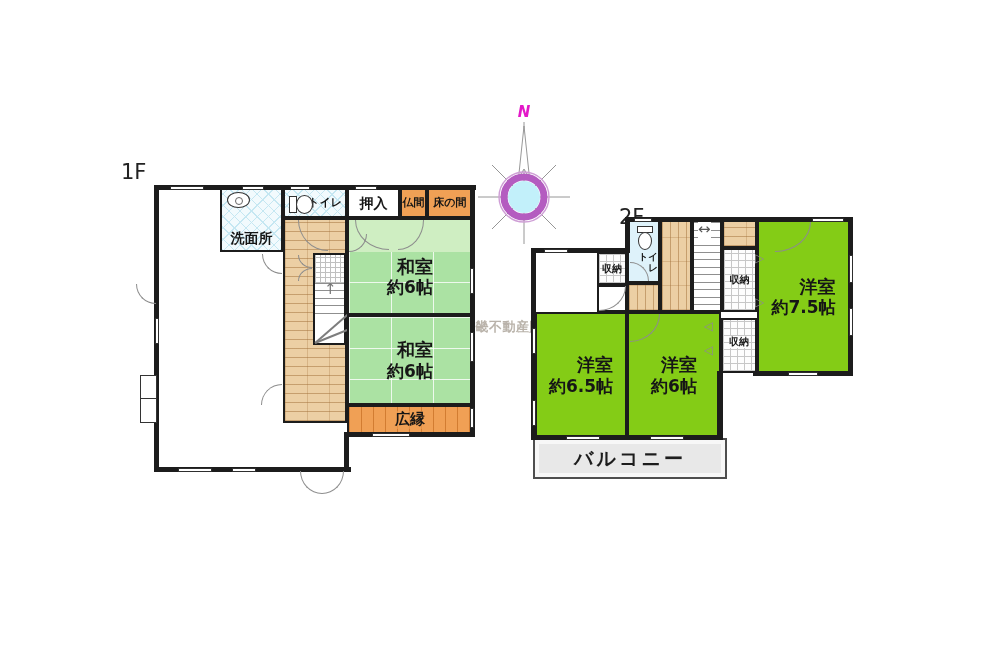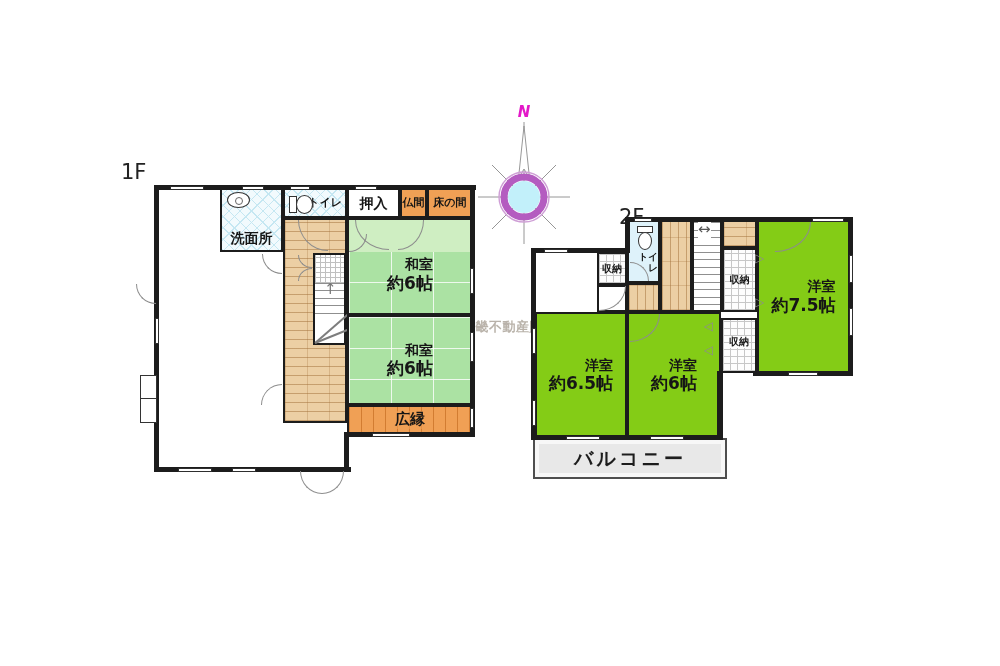--- a/index.html
+++ b/index.html
@@ -48,21 +48,21 @@
     background-image:repeating-linear-gradient(90deg,rgba(160,110,55,.5) 0 1px,transparent 1px 8px),
                      repeating-linear-gradient(0deg,rgba(160,110,55,.28) 0 1px,transparent 1px 24px);}
   .hiroen-bg{background-color:#f0a055;
     background-image:repeating-linear-gradient(90deg,rgba(185,95,20,.55) 0 1px,transparent 1px 12px);}
   .steps{background-color:#fff;
     background-image:repeating-linear-gradient(180deg,#8f8f8f 0 1px,transparent 1px 7.5px);}
   .land-grid{background-color:#fff;
     background-image:repeating-linear-gradient(0deg,#c0c0c0 0 1px,transparent 1px 5px),
                      repeating-linear-gradient(90deg,#c0c0c0 0 1px,transparent 1px 5px);}
   
-  .t-main{font-size:14px;} .t-size{font-size:17px;}
+  .t-main{font-size:18px;} .t-size{font-size:17px;}
   .t-mid{font-size:14px;} .t-sm{font-size:11px;} .t-xs{font-size:10px;}
   .t-wic{font-size:8.5px;line-height:1.25;}
   .balcony{position:absolute;box-sizing:border-box;background:#e8e8e8;border:2px solid #4e4e4e;
     box-shadow:inset 0 0 0 4px #f7f7f7;display:flex;align-items:center;justify-content:center;
     font-weight:bold;font-size:19px;letter-spacing:3px;color:#1d1d1d;}
   .watermark{position:absolute;left:447px;top:318px;display:flex;align-items:center;gap:2px;
     color:#a8a095;opacity:.8;font-weight:bold;}
   .wm-prefix{font-size:6.5px;line-height:1.15;text-align:center;}
   .wm-name{font-size:13px;letter-spacing:.5px;}
   .icon{position:absolute;box-sizing:border-box;}

